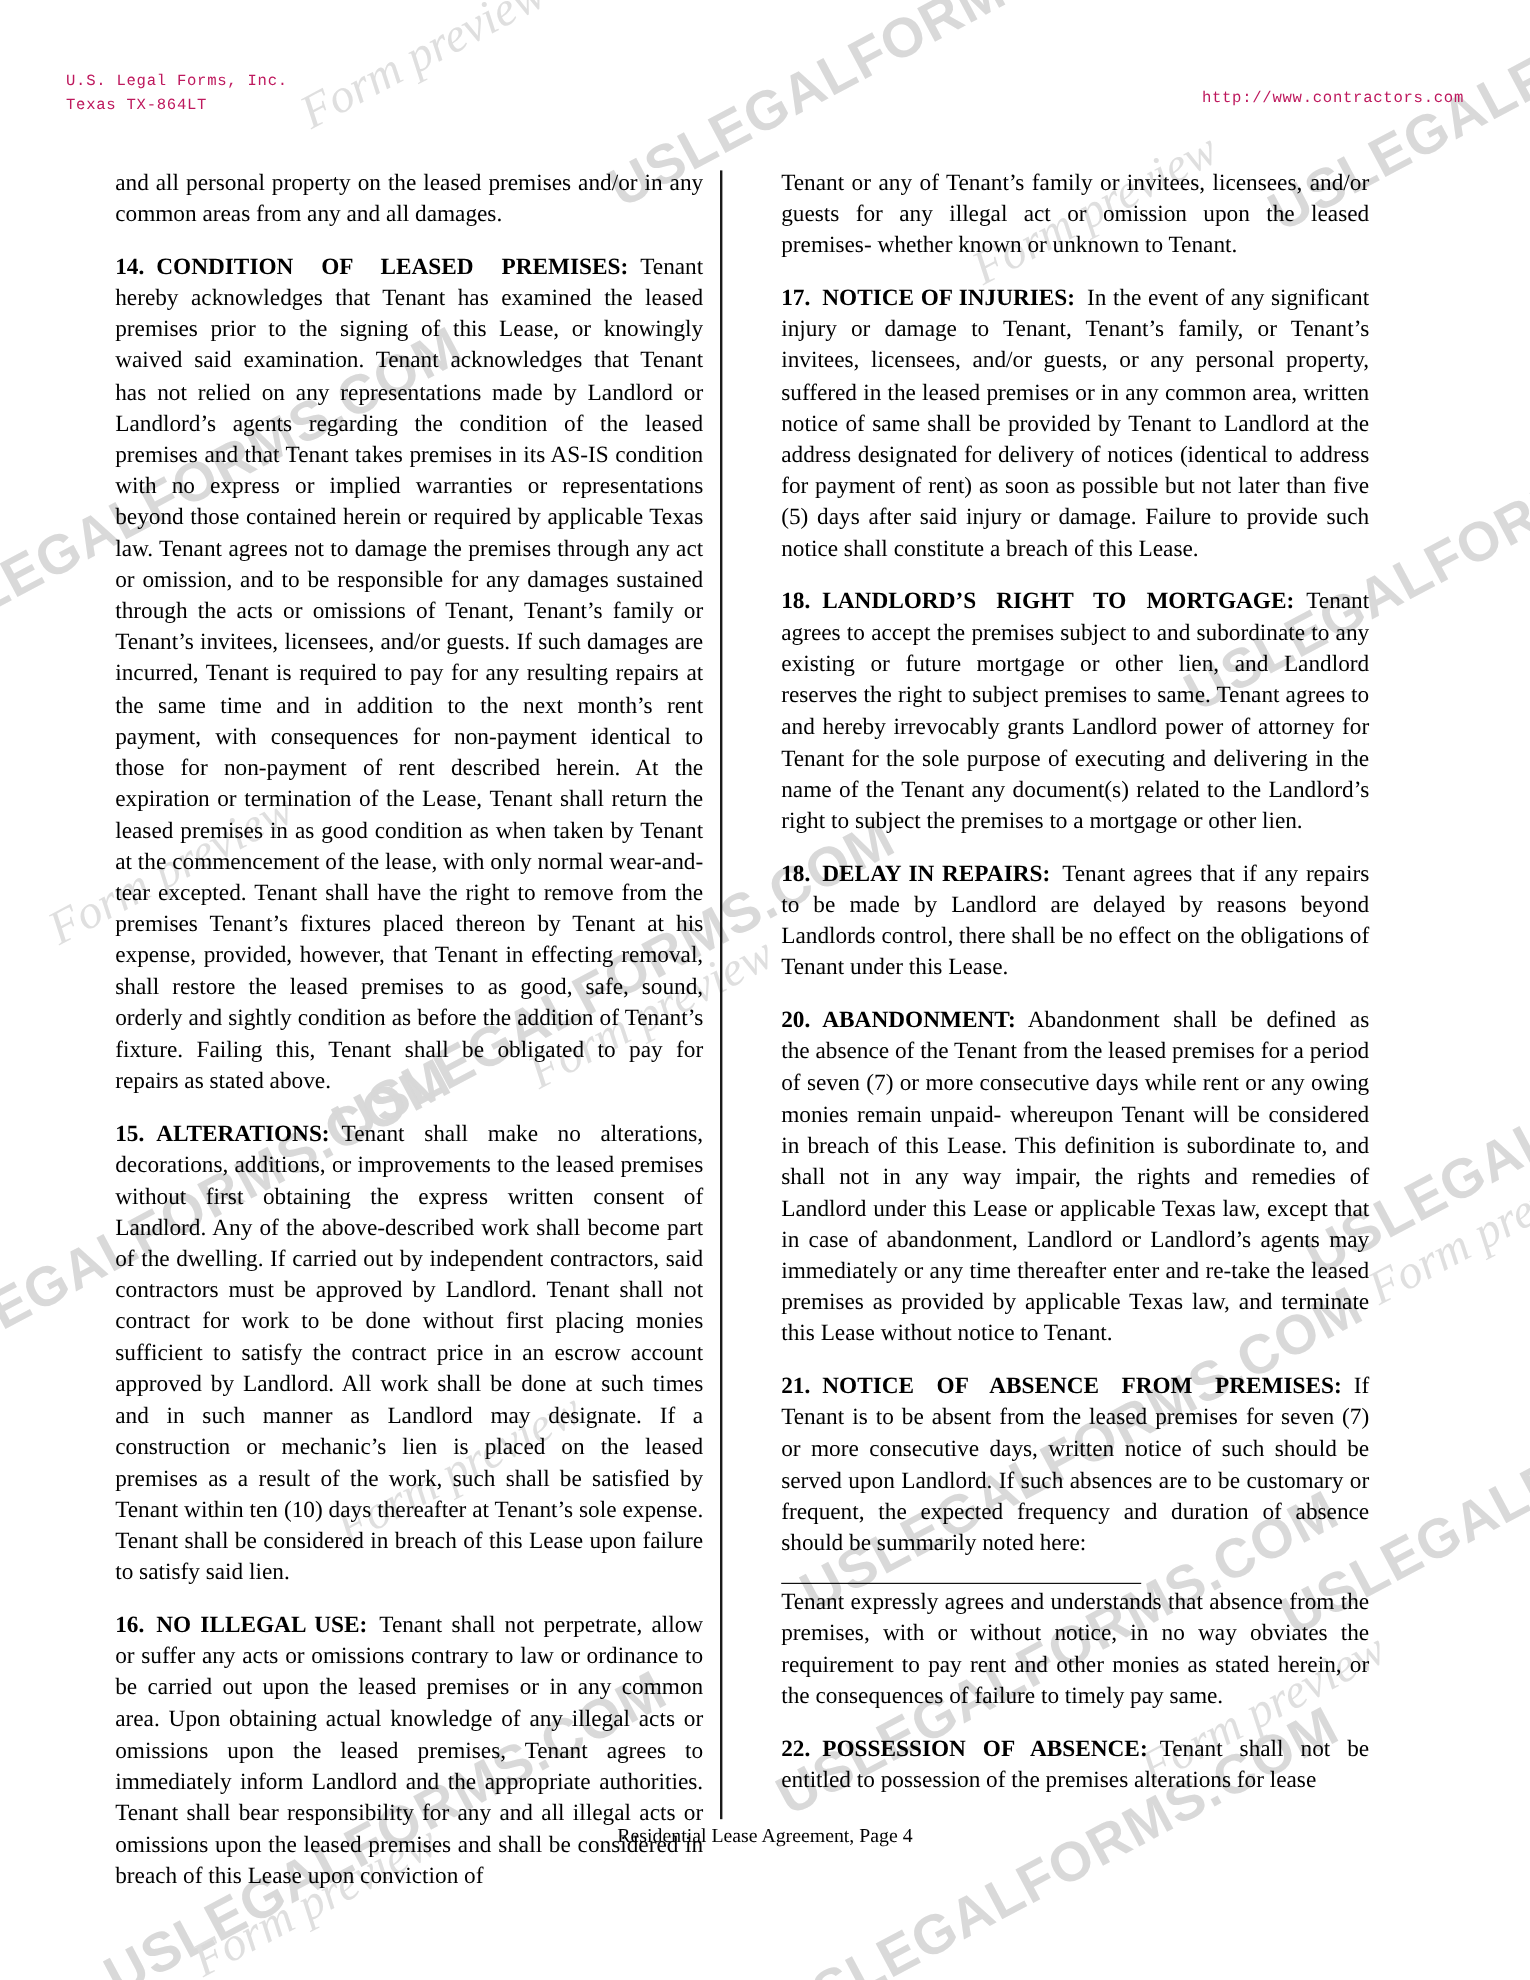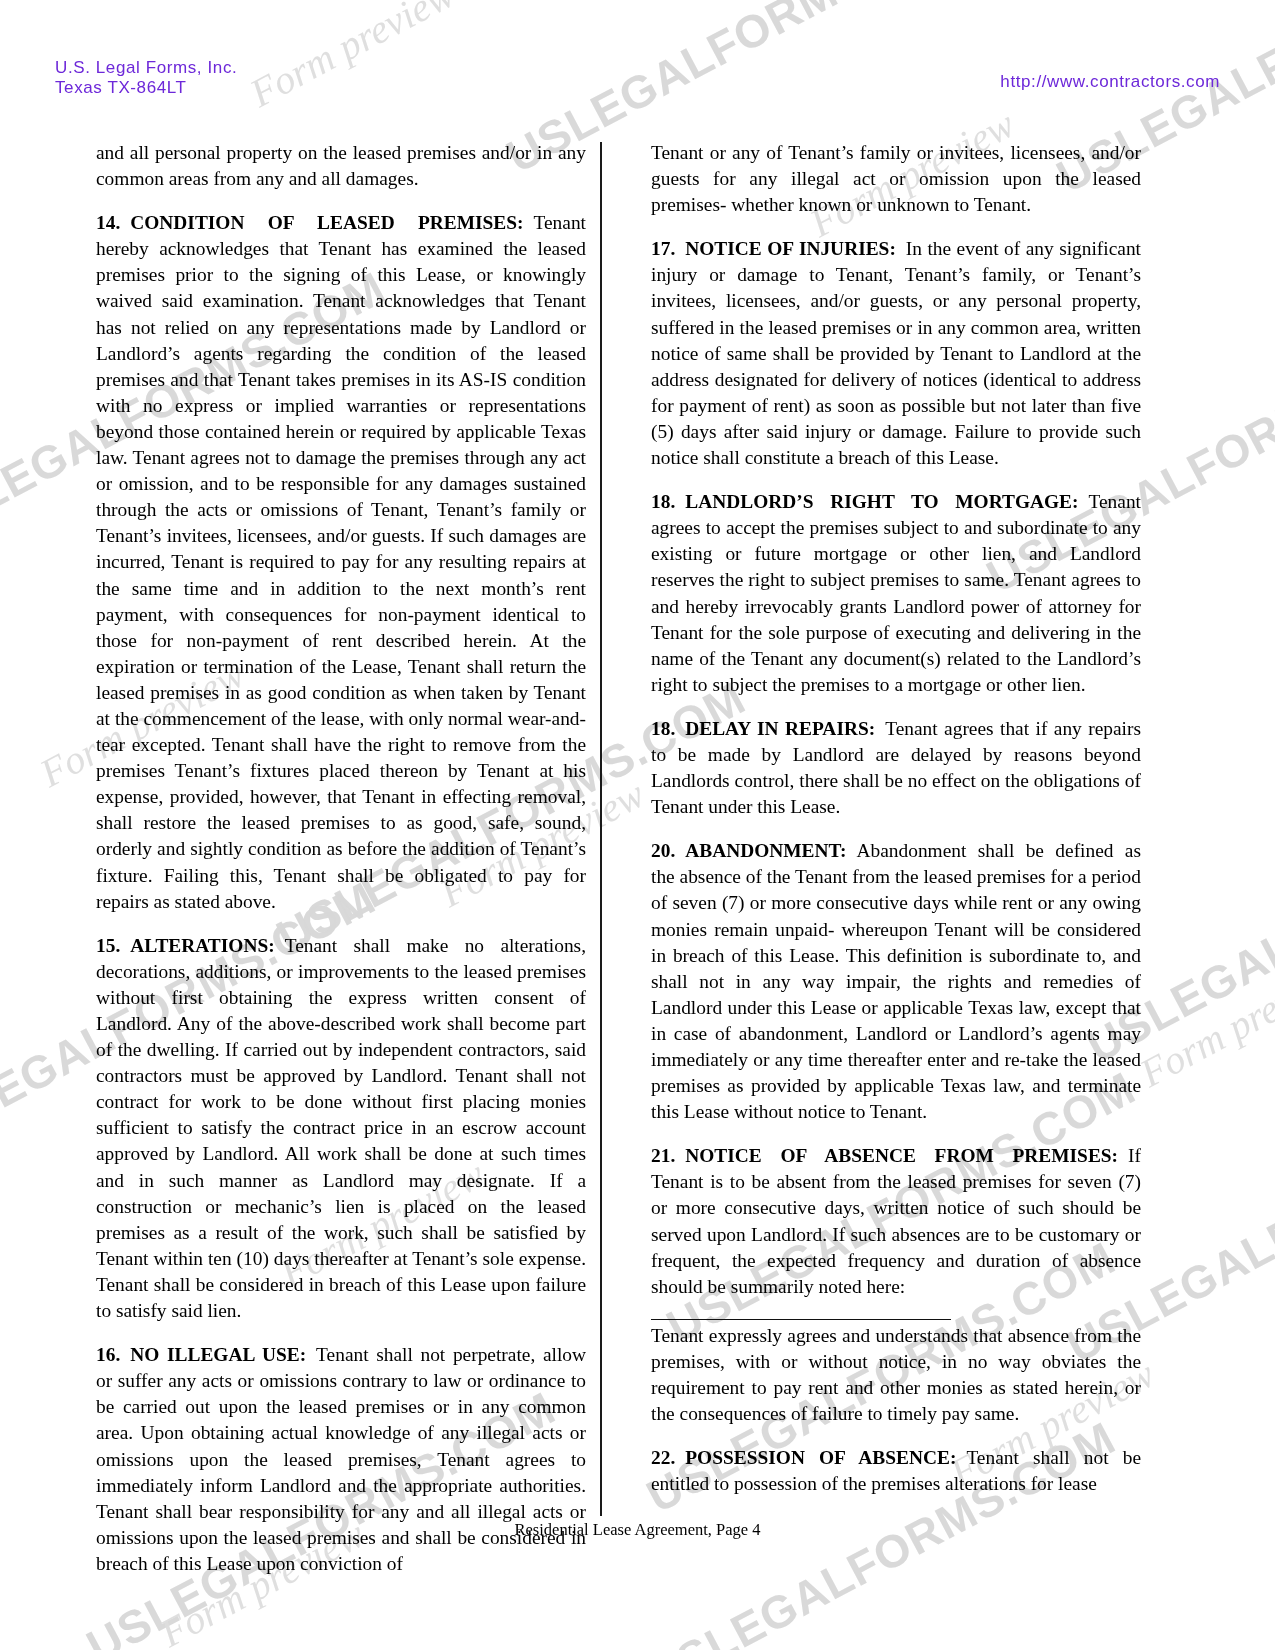--- a/index.html
+++ b/index.html
@@ -51,23 +51,23 @@
   }
 
   
   .doc-header {
     position: absolute;
     top: 58px;
     left: 55px;
     right: 55px;
     height: 50px;
     z-index: 3;
-    font-family: Liberation Sans, sans-serif;
-    font-size: 17px;
-    color: #6d28d9;
+    font-family: Liberation Mono, monospace;
+    font-size: 13px;
+    color: #be185d;
     letter-spacing: .6px;
   }
   .doc-header .left { position: absolute; left: 0; top: 0; line-height: 20px; }
   .doc-header .right { position: absolute; right: 0; top: 14px; line-height: 20px; }
 
   
   .content {
     position: absolute;
     top: 140px;
     left: 96px;

